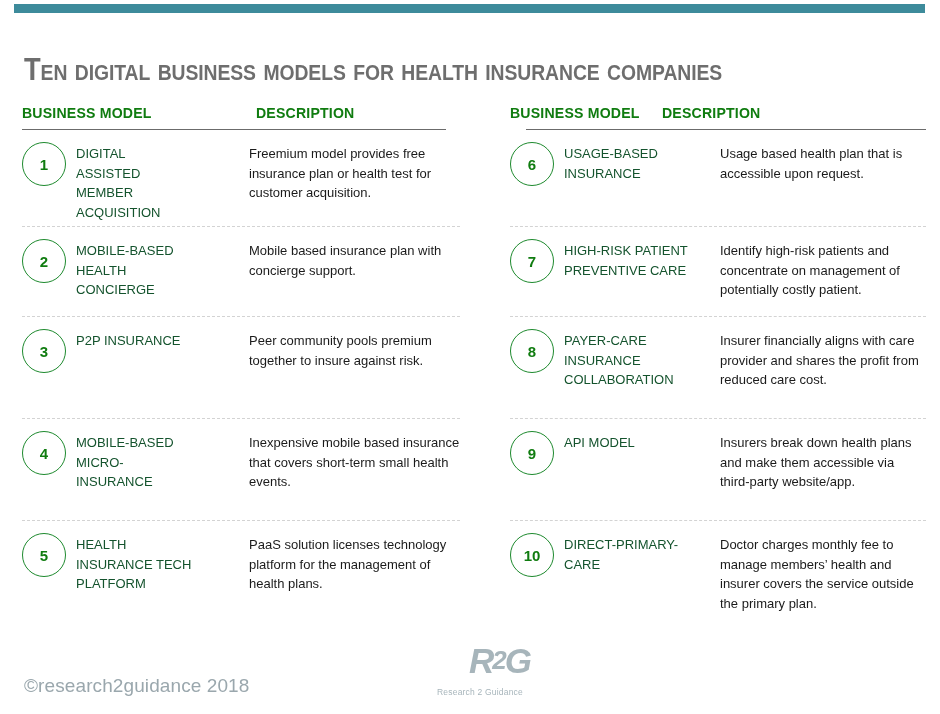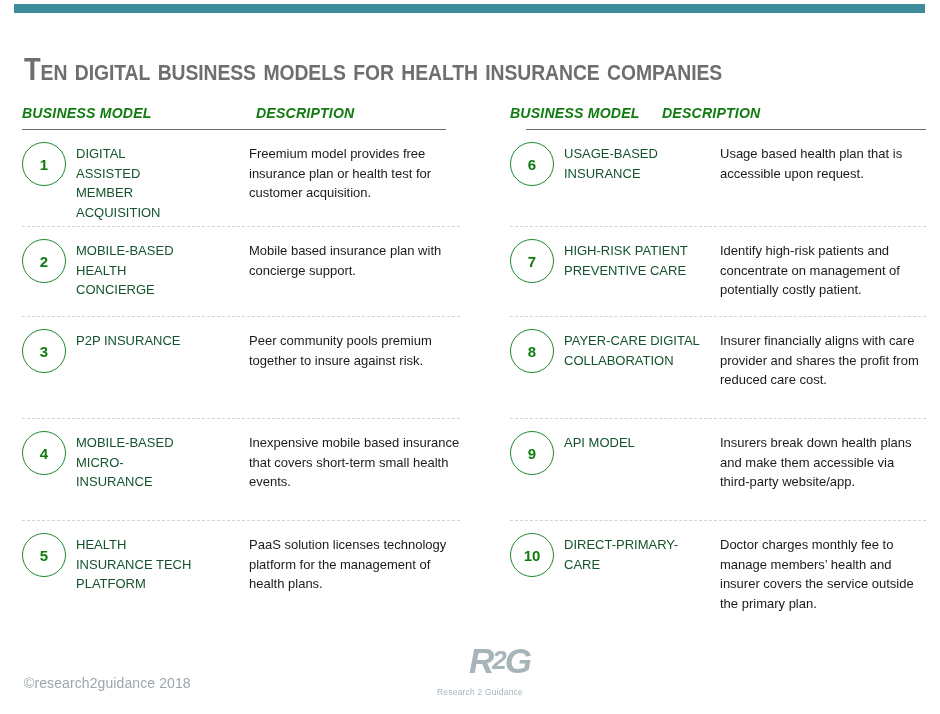--- a/index.html
+++ b/index.html
@@ -54,21 +54,20 @@
     box-sizing: border-box;
   }
   .table-col.left  { padding-left: 22px;  padding-right: 10px; }
   .table-col.right { padding-left: 40px;  padding-right: 14px; }
 
   
   .thead {
     display: flex;
     align-items: flex-start;
     padding-bottom: 8px;
-    font-style: italic;
   }
   .th {
     color: #107c10;
     font-family: "Liberation Sans Narrow", "Liberation Sans", sans-serif;
     font-size: 15px;
     font-weight: 700;
     letter-spacing: 0.2px;
     transform: scaleX(0.94);
     transform-origin: left center;
     white-space: nowrap;
@@ -138,21 +137,21 @@
   }
   .left  .cell-desc { padding-left: 4px; margin-left: 47px; }
   .right .cell-desc { padding-left: 4px; }
 
   
   .copyright {
     position: absolute;
     left: 24px;
     top: 675px;
     color: #9aa7ad;
-    font-size: 14px;
+    font-size: 19px;
     letter-spacing: 0.1px;
     text-align: right;
   }
   .logo {
     position: absolute;
     left: 430px;
     top: 641px;
     width: 100px;
     text-align: center;
     color: #a7b5bb;
@@ -252,21 +251,21 @@
         <div class="badge">7</div>
       </div>
       <div class="cell-model">HIGH-RISK PATIENT PREVENTIVE CARE</div>
       <div class="cell-desc">Identify high-risk patients and concentrate on management of potentially costly patient.</div>
     </div>
 
     <div class="row" style="height:102px;">
       <div class="cell-num">
         <div class="badge">8</div>
       </div>
-      <div class="cell-model">PAYER-CARE DIGITAL COLLABORATION</div>
+      <div class="cell-model">PAYER-CARE INSURANCE COLLABORATION</div>
       <div class="cell-desc">Insurer financially aligns with care provider and shares the profit from reduced care cost.</div>
     </div>
 
     <div class="row" style="height:102px;">
       <div class="cell-num">
         <div class="badge">9</div>
       </div>
       <div class="cell-model">API MODEL</div>
       <div class="cell-desc">Insurers break down health plans and make them accessible via third-party website/app.</div>
     </div>

